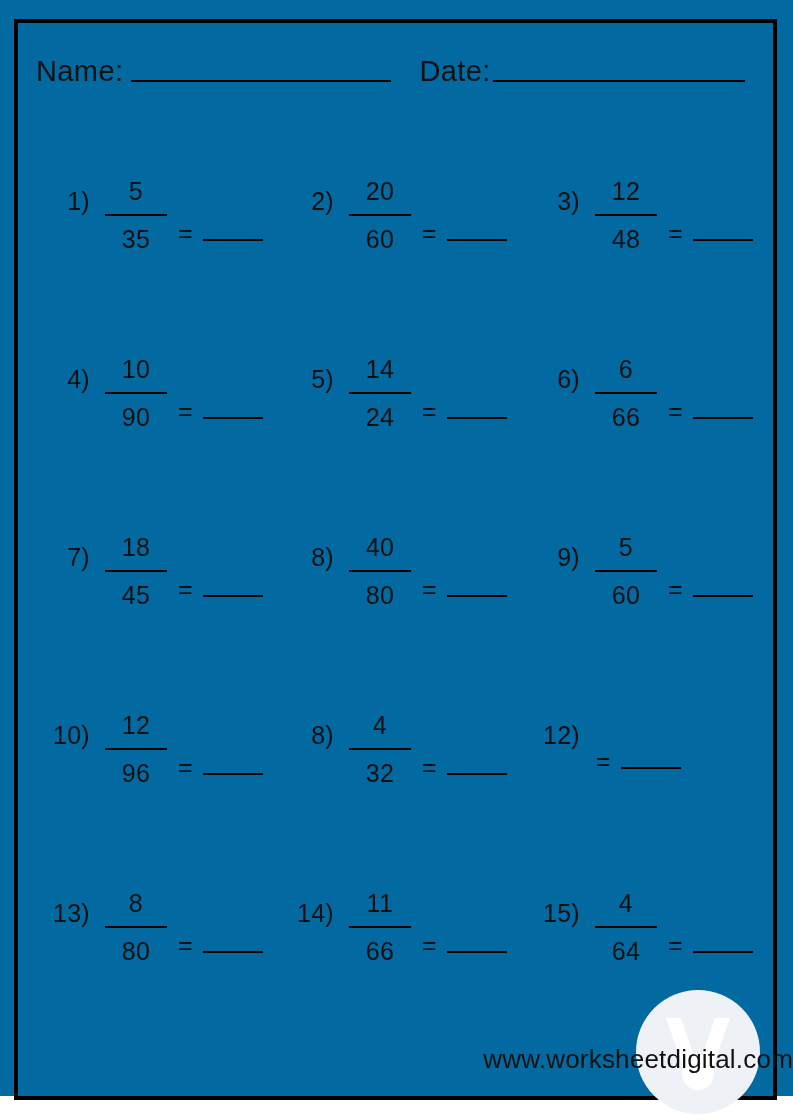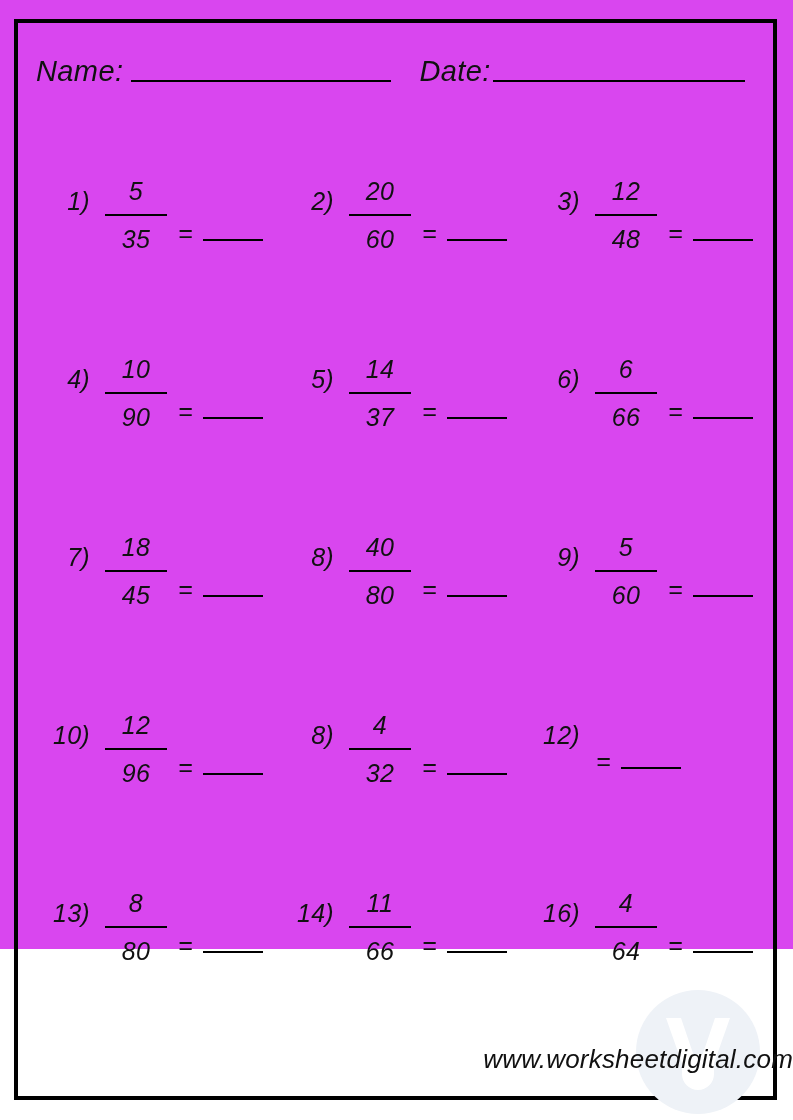--- a/index.html
+++ b/index.html
@@ -14,23 +14,22 @@
     color: #111111;
     overflow: hidden;
     position: relative;
   }
 
   
   .page {
     position: absolute;
     left: 0; top: 0;
     width: 793px;
-    height: 949px;
-    background: #d946ef;
-    font-style: italic;
+    height: 1096px;
+    background: #0369a1;
   }
   .page-border {
     position: absolute;
     left: 14px;
     top: 19px;
     width: 763px;
     height: 1081px;
     border: 4px solid #000000;
     box-sizing: border-box;
     background: transparent;
@@ -250,21 +249,21 @@
           <div class="eq">=</div>
           <div class="answer-blank"></div>
         </div>
       </div>
       <div class="cell cell-2">
         <div class="qnum">5)</div>
         <div class="expr">
           <div class="frac">
             <div class="num">14</div>
             <div class="fbar"></div>
-            <div class="den">37</div>
+            <div class="den">24</div>
           </div>
           <div class="eq">=</div>
           <div class="answer-blank"></div>
         </div>
       </div>
       <div class="cell cell-3">
         <div class="qnum">6)</div>
         <div class="expr">
           <div class="frac">
             <div class="num">6</div>
@@ -369,21 +368,21 @@
           <div class="frac">
             <div class="num">11</div>
             <div class="fbar"></div>
             <div class="den">66</div>
           </div>
           <div class="eq">=</div>
           <div class="answer-blank"></div>
         </div>
       </div>
       <div class="cell cell-3">
-        <div class="qnum">16)</div>
+        <div class="qnum">15)</div>
         <div class="expr">
           <div class="frac">
             <div class="num">4</div>
             <div class="fbar"></div>
             <div class="den">64</div>
           </div>
           <div class="eq">=</div>
           <div class="answer-blank"></div>
         </div>
       </div>

